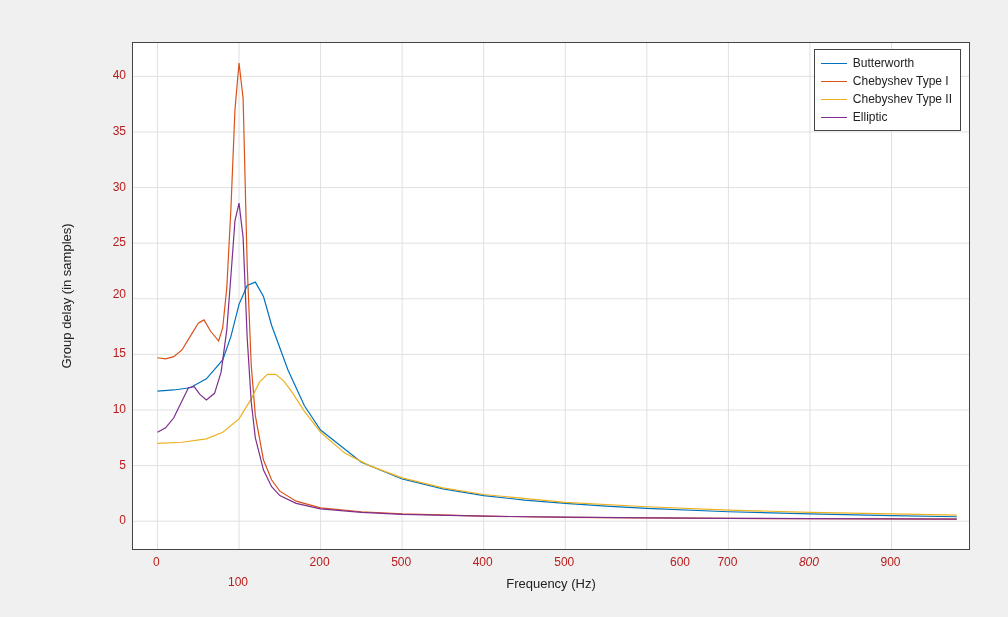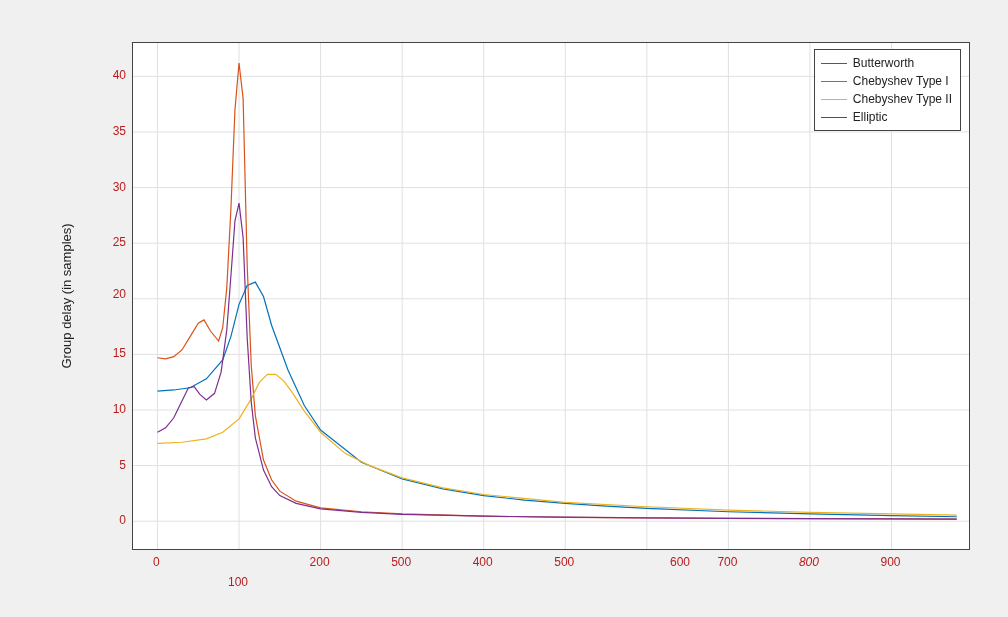--- a/index.html
+++ b/index.html
@@ -163,15 +163,16 @@
       <div class="ticklabel-y" style="top: 464.593px;">5</div>
       <div class="ticklabel-y" style="top: 408.989px;">10</div>
       <div class="ticklabel-y" style="top: 353.385px;">15</div>
       <div class="ticklabel-y" style="top: 294px;">20</div>
       <div class="ticklabel-y" style="top: 242.176px;">25</div>
       <div class="ticklabel-y" style="top: 186.571px;">30</div>
       <div class="ticklabel-y" style="top: 130.967px;">35</div>
       <div class="ticklabel-y" style="top: 75.3626px;">40</div>
     </div>
 
+  <div class="xlabel">Frequency (Hz)</div>
   <div class="ylabel">Group delay (in samples)</div>
 
 </div>
 
 </body></html>

